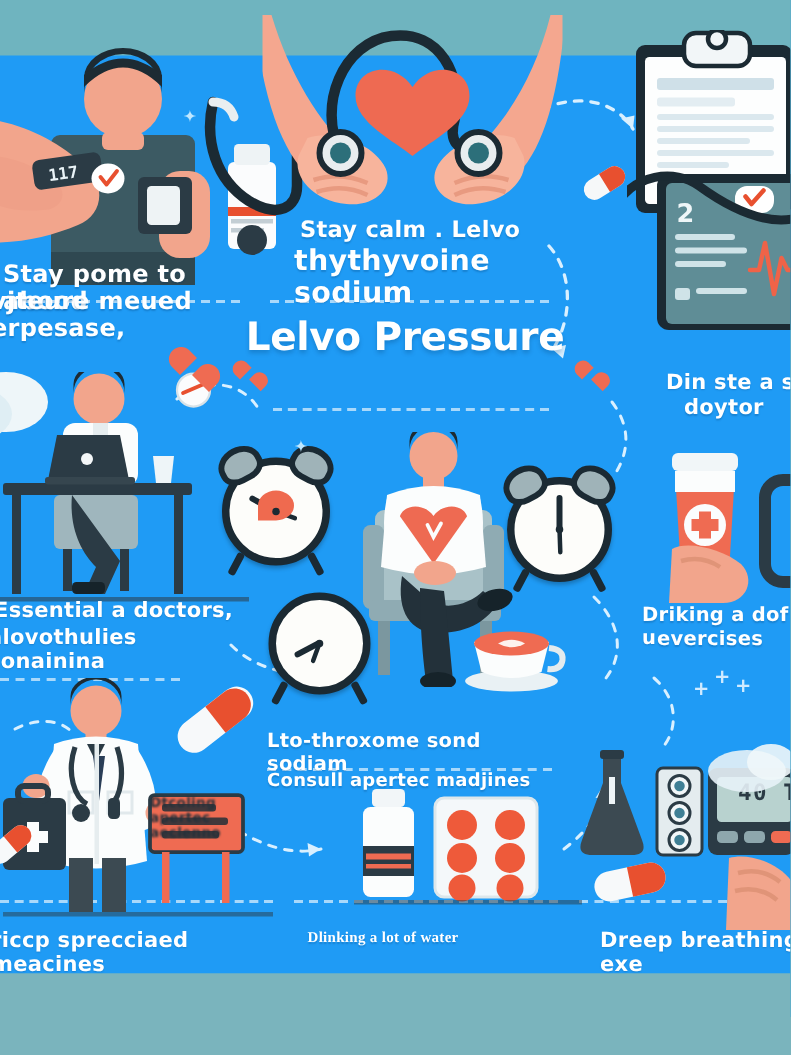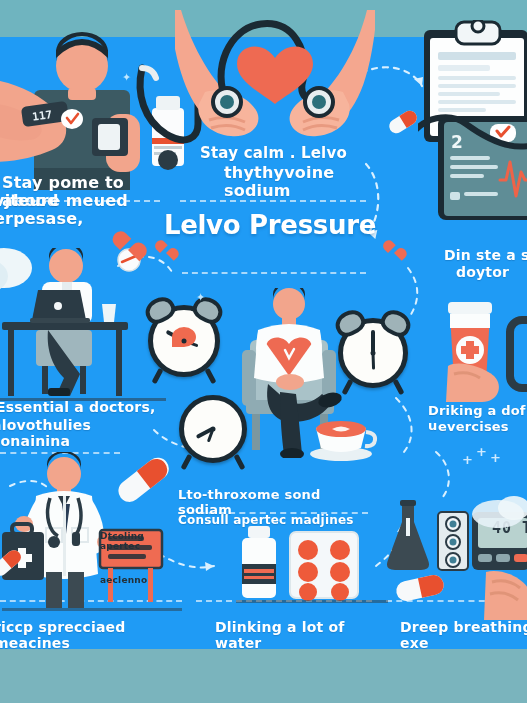--- a/index.html
+++ b/index.html
@@ -341,21 +341,21 @@
     <g filter="url(#bl)" opacity=".85">
       <rect x="106" y="84" width="36" height="5" rx="2" fill="#243038"></rect>
       <rect x="106" y="93" width="44" height="5" rx="2" fill="#243038"></rect>
       <rect x="106" y="102" width="38" height="5" rx="2" fill="#243038"></rect>
     </g>
     <rect x="0" y="156" width="180" height="3" fill="#2b3b45" opacity=".5"></rect>
   </svg>
 
   <div class="cap c blur2" style="left:100px;top:531px;width:44px;font-size:9px;color:#22303a;text-shadow:none;">Dtcoling</div>
   <div class="cap c blur2" style="left:100px;top:541px;width:60px;font-size:9px;color:#22303a;text-shadow:none;">apertec</div>
-  <div class="cap c blur2" style="left:100px;top:551px;width:60px;font-size:9px;color:#22303a;text-shadow:none;margin-top:24px;">aeclenno</div>
+  <div class="cap c blur2" style="left:100px;top:551px;width:60px;font-size:9px;color:#22303a;text-shadow:none;">aeclenno</div>
 
   <svg class="scene" style="left:112px;top:455px;" width="62" height="48" viewBox="0 0 62 48">
     <g transform="rotate(-38 31 24)">
       <rect x="2" y="14" width="58" height="22" rx="11" fill="#f7f9fa"></rect>
       <path d="M31 14 h16 a11 11 0 0 1 0 22 h-16 z" fill="#e8502f"></path>
     </g>
   </svg>
 
   <svg class="scene" style="left:-10px;top:548px;" width="34" height="30" viewBox="0 0 34 30">
     <g transform="rotate(-40 17 15)">
@@ -426,35 +426,35 @@
   <div class="sparkle" style="left:122px;top:72px;">✦</div>
   <div class="sparkle" style="left:196px;top:292px;">✦</div>
   <div class="plusmark" style="left:476px;top:444px;">+</div>
   <div class="plusmark" style="left:490px;top:450px;">+</div>
   <div class="plusmark" style="left:462px;top:452px;">+</div>
 
   <div class="cap l blur1" style="left:2px;top:174px;width:180px;font-size:16px;">Stay pome to abood</div>
   <div class="cap l blur1" style="left:-6px;top:192px;width:190px;font-size:16px;">vjteure meued erpesase,</div>
 
   <div class="cap c blur1" style="left:200px;top:145px;width:170px;font-size:15px;">Stay calm . Lelvo</div>
-  <div class="cap c blur1" style="left:196px;top:164px;width:180px;font-size:16px;margin-left:28px;">thythyvoine sodium</div>
+  <div class="cap c blur1" style="left:196px;top:164px;width:180px;font-size:19px;">thythyvoine sodium</div>
 
   <div class="cap l blur1" style="left:444px;top:248px;width:110px;font-size:14px;">Din ste a sb c</div>
   <div class="cap l blur1" style="left:456px;top:265px;width:110px;font-size:14px;">doytor</div>
 
   <div class="title">
     <span>Lelvo Pressure</span>
   </div>
 
   <div class="cap l blur1" style="left:-4px;top:400px;width:170px;font-size:14px;">Essential a doctors,</div>
   <div class="cap l blur1" style="left:-8px;top:418px;width:180px;font-size:14px;">alovothulies sonainina</div>
 
   <div class="cap c blur1" style="left:178px;top:472px;width:194px;font-size:12px;margin-top:42px;">Consull apertec madjines</div>
   <div class="cap c blur1" style="left:178px;top:488px;width:194px;font-size:13px;">Lto-throxome sond sodiam</div>
 
   <div class="cap l blur1" style="left:428px;top:404px;width:110px;font-size:13px;">Driking a dof u</div>
   <div class="cap l blur1" style="left:438px;top:420px;width:110px;font-size:13px;">evercises</div>
 
   <div class="cap l blur1" style="left:-6px;top:620px;width:200px;font-size:14px;">riccp sprecciaed meacines</div>
-  <div class="cap l blur1" style="left:215px;top:620px;width:180px;font-size:14px;">Dlinking a lot of water</div>
+  <div class="cap l blur1" style="left:205px;top:620px;width:180px;font-size:10px;font-family:Liberation Serif, serif;">Dlinking a lot of water</div>
   <div class="cap l blur1" style="left:400px;top:620px;width:140px;font-size:14px;">Dreep breathing exe</div>
 
 </div>
 
 </body></html>

